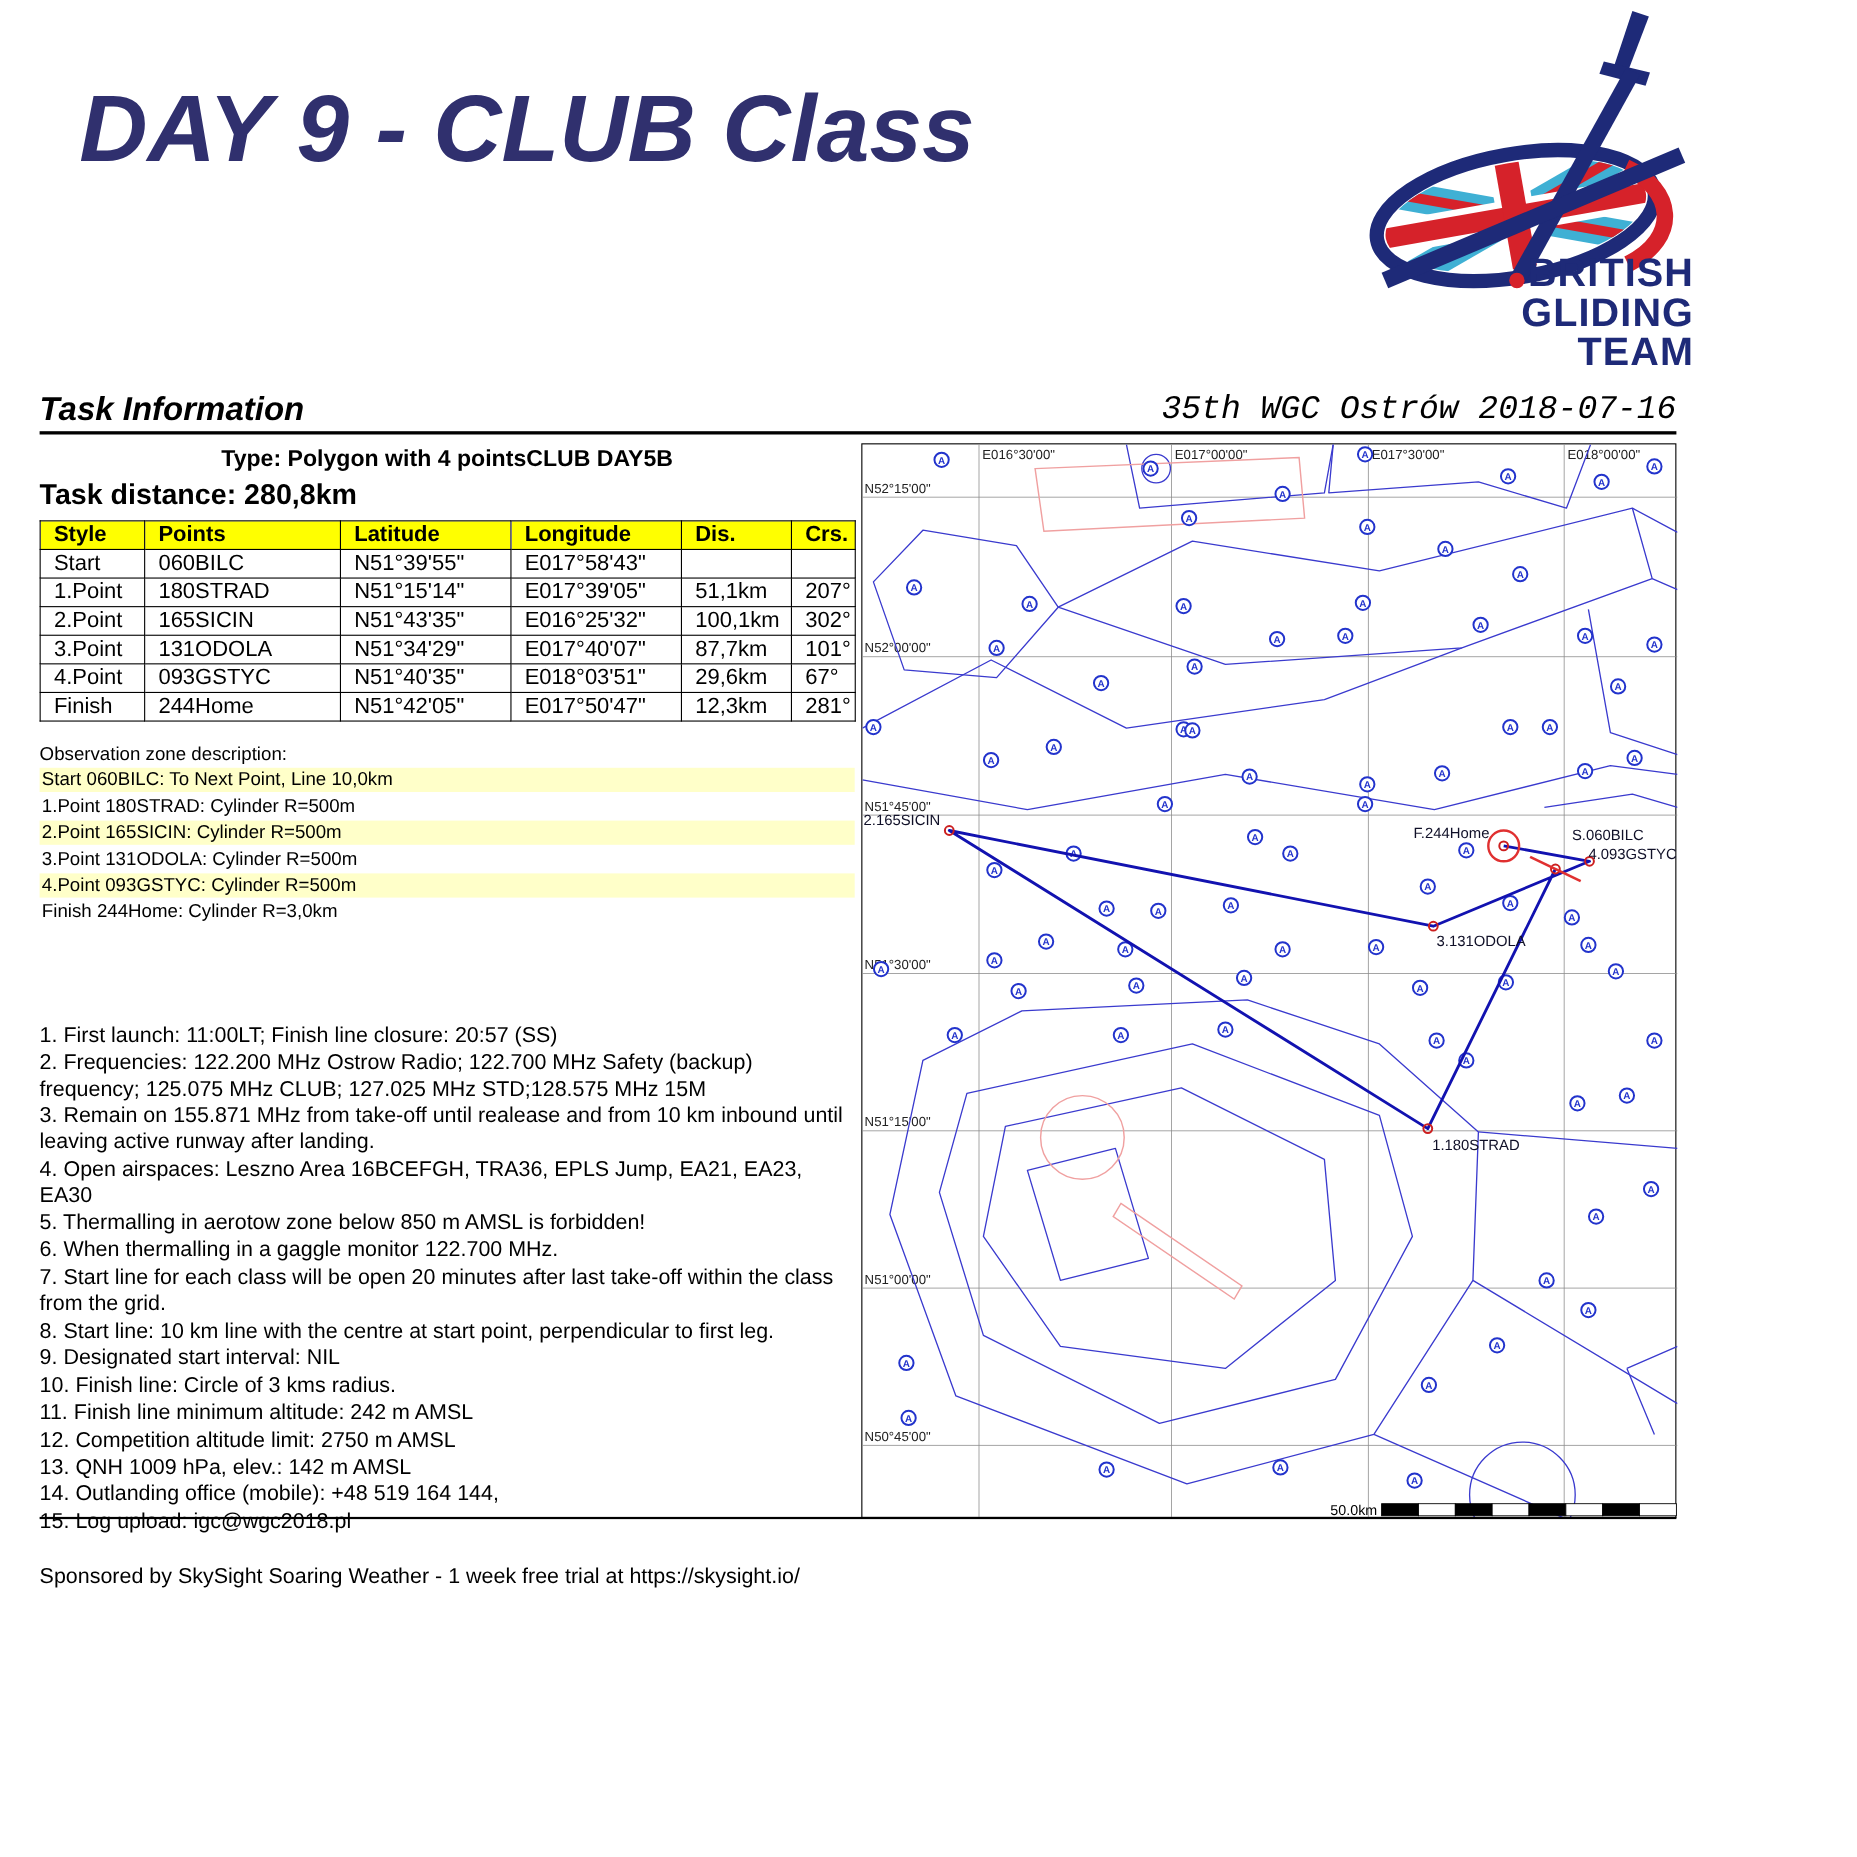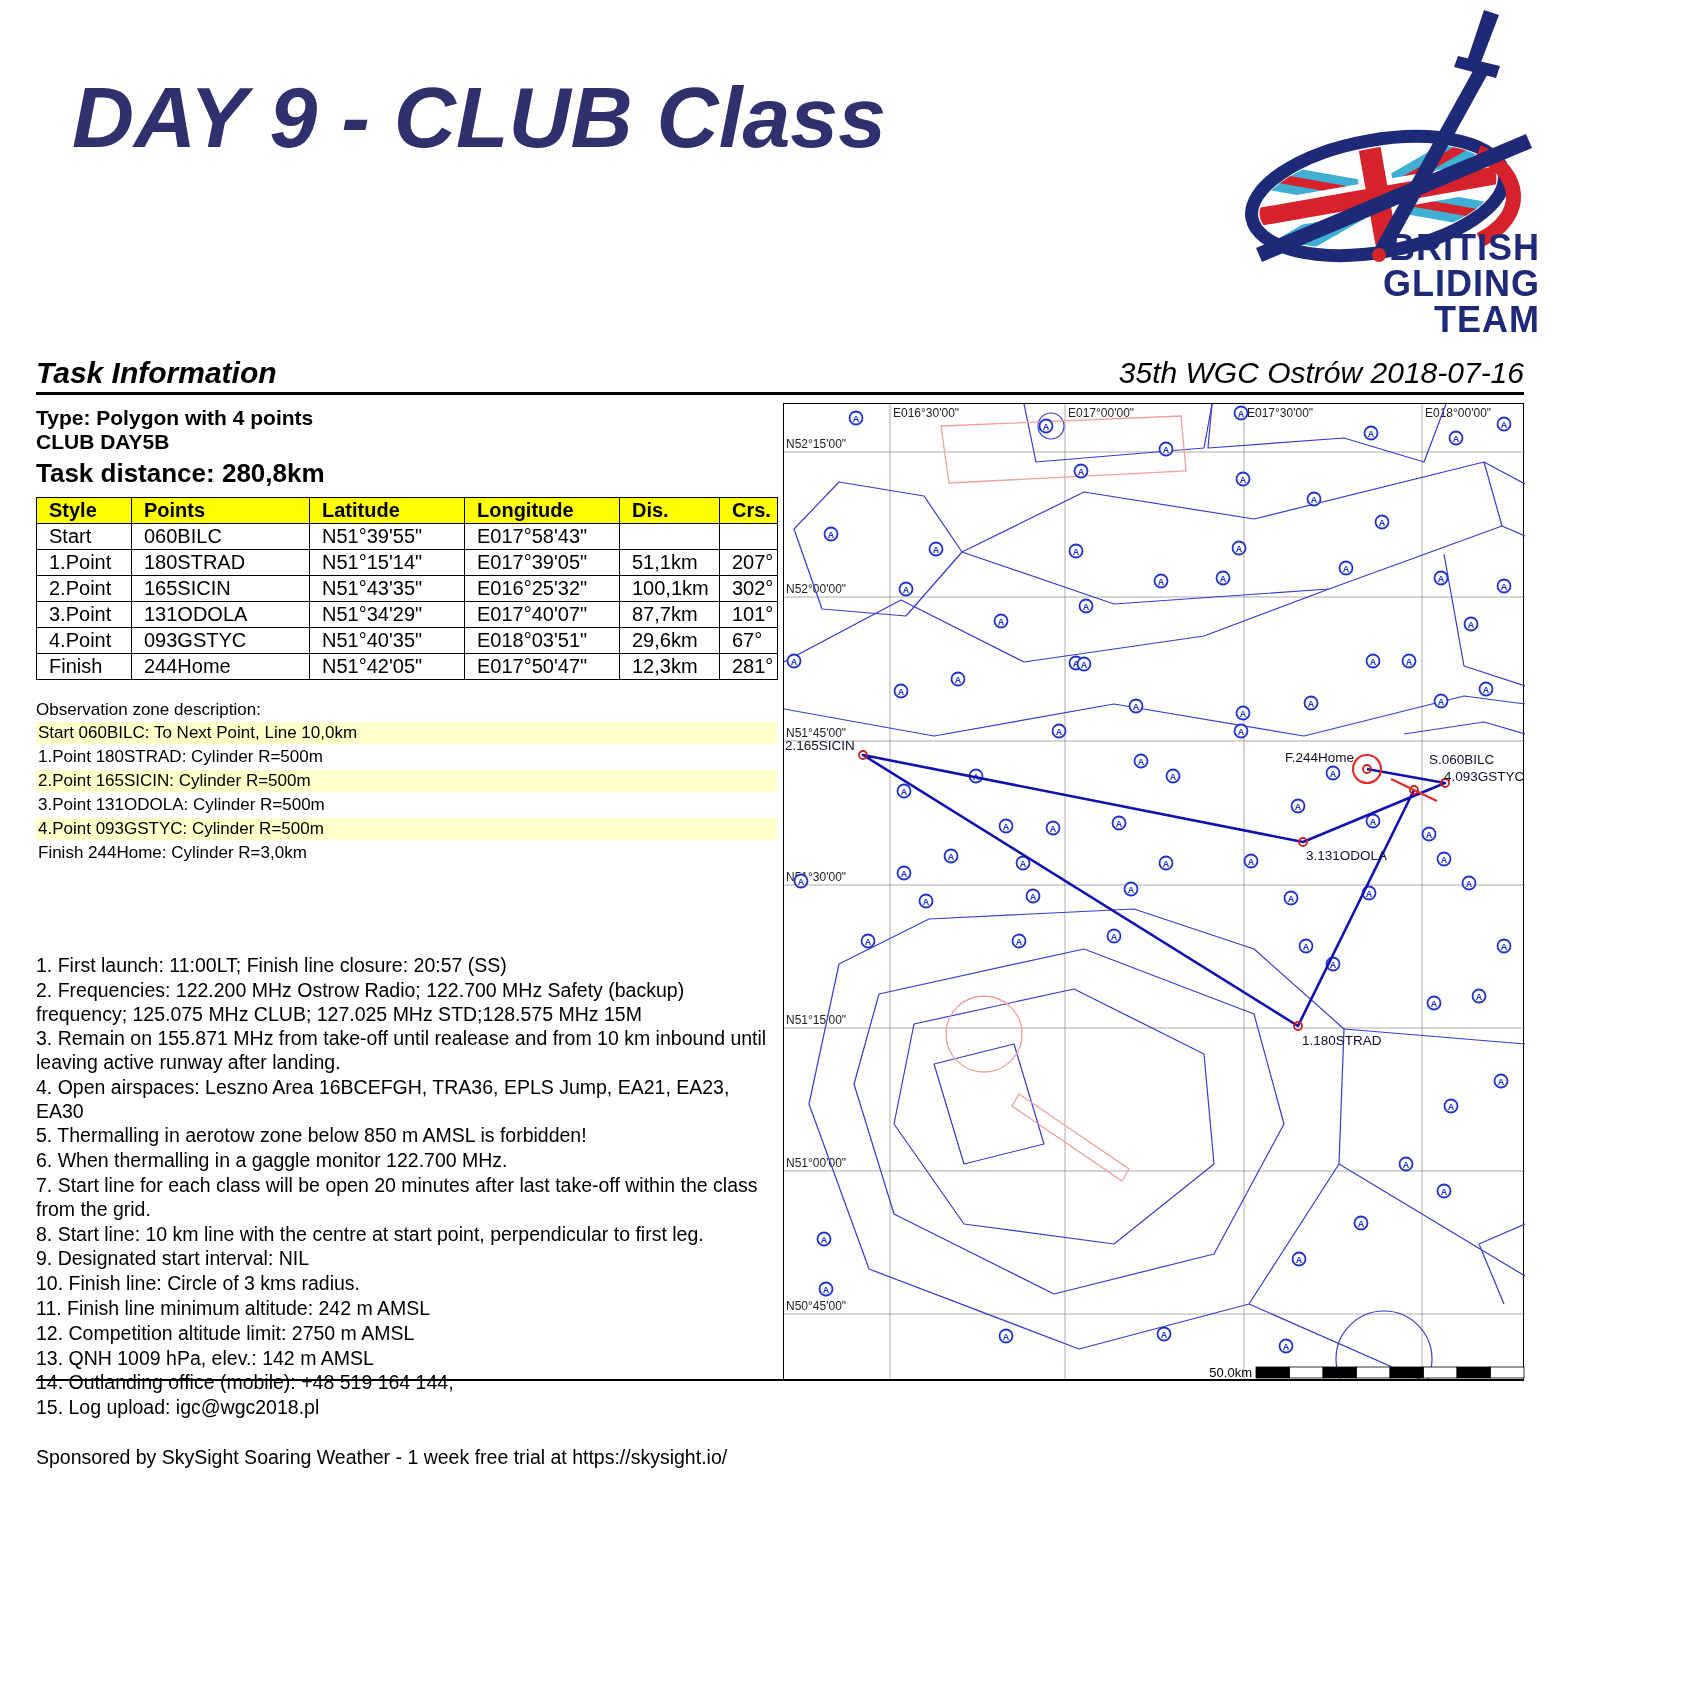--- a/index.html
+++ b/index.html
@@ -7,24 +7,24 @@
   .page { position:relative; width:1688px; height:1688px; background:#fff; overflow:hidden;border-radius:27px; }
 
   .title { position:absolute; left:72px; top:68px; font-size:86px; font-weight:bold; font-style:italic;
            color:#30306e; letter-spacing:0; white-space:nowrap; }
 
   .logo { position:absolute; left:1228px; top:6px; }
 
   .section-header { position:absolute; left:36px; top:356px; width:1488px; display:flex;
                     justify-content:space-between; align-items:flex-end; border-bottom:3px solid #000; padding-bottom:2px;gap:20px; }
   .section-title { font-size:30px; font-weight:bold; font-style:italic; }
-  .event-title { font-size:30px; font-style:italic; }
+  .event-title { font-size:30px; font-style:italic;font-family:Liberation Mono, monospace; }
 
   .left-col { position:absolute; left:36px; top:406px; width:741px; }
-  .type-row { display:flex; justify-content:center; font-weight:bold; font-size:21px;flex-direction:column; }
+  .type-row { display:flex; justify-content:center; font-weight:bold; font-size:21px; }
   .distance { font-weight:bold; font-size:26px; margin-top:4px; }
 
   table.task { border-collapse:collapse; margin-top:8px; width:741px; font-size:20px; table-layout:fixed; }
   .task th, .task td { border:1px solid #000; padding:1px 12px; text-align:left; height:26px;
                        overflow:hidden; white-space:nowrap; }
   .task th { background:#ffff00; font-weight:bold; }
 
   .obs-title { margin-top:20px; font-size:17px; }
   .obs-line  { font-size:17px; padding:1px 2px; margin-top:2px; }
   .obs-line.hl { background:#ffffc9; }

